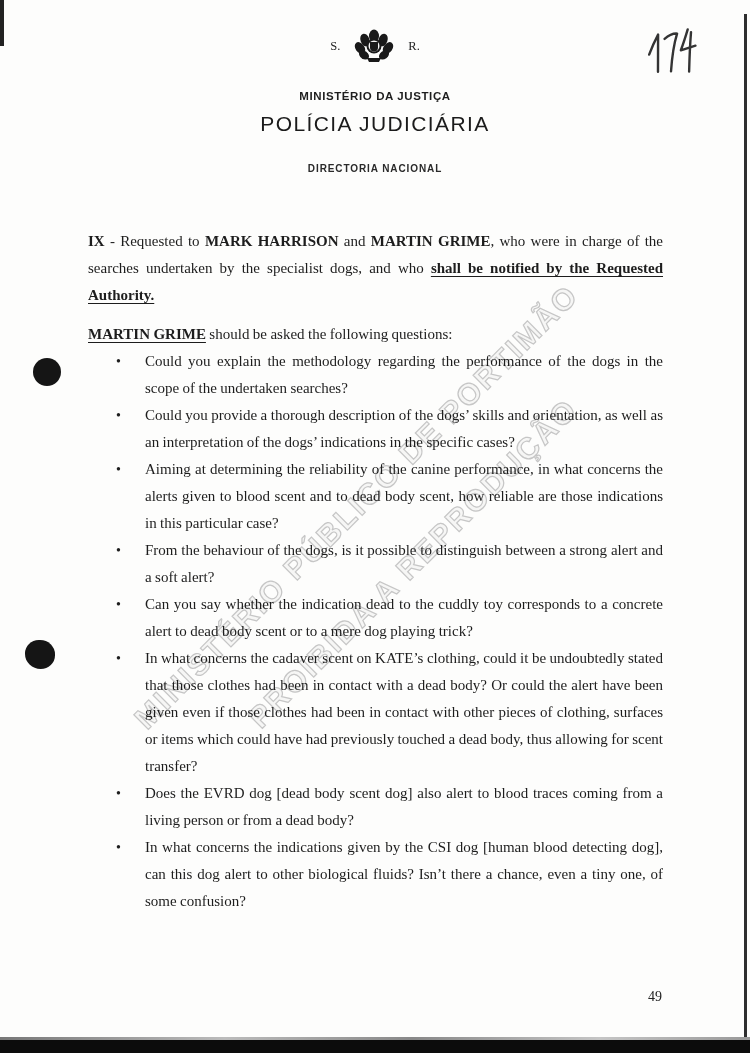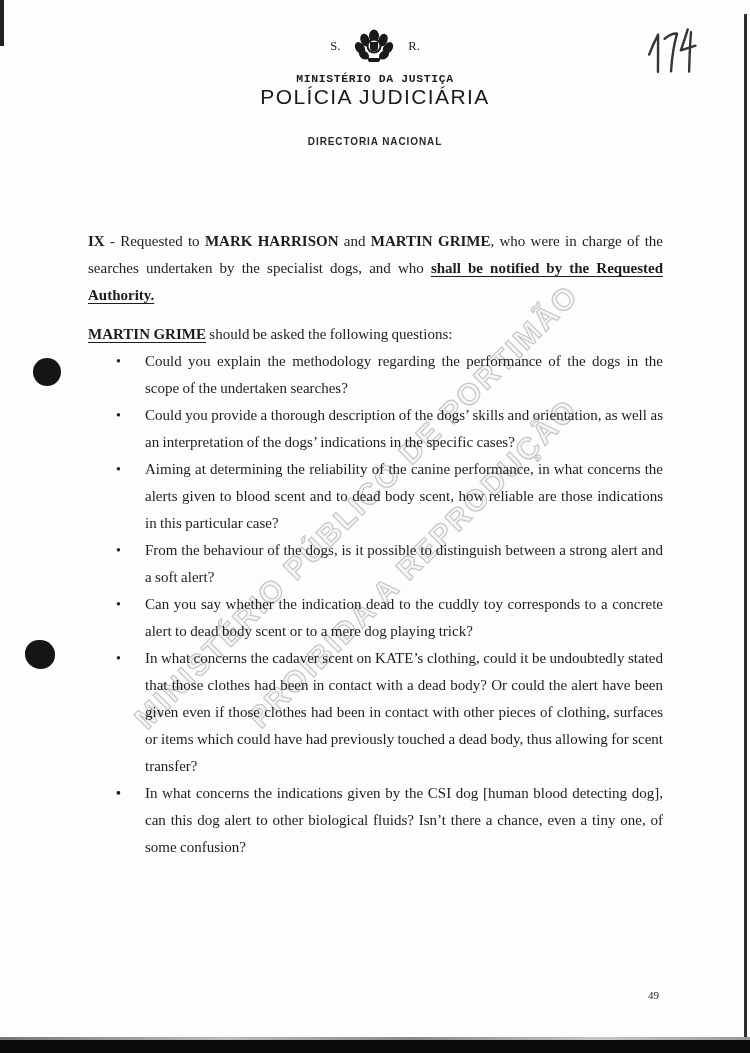--- a/index.html
+++ b/index.html
@@ -23,23 +23,23 @@
   .hole-punch-1 { position:absolute; left:33px; top:358px; width:28px; height:28px;
     background:#151515; border-radius:50%; }
   .hole-punch-2 { position:absolute; left:25px; top:640px; width:30px; height:29px;
     background:#151515; border-radius:48% 52% 50% 55%; }
 
   
   .header { position:absolute; top:28px; left:0; width:100%; text-align:center; z-index:2; }
   .sr-row { display:flex; align-items:center; justify-content:center; gap:11px; height:36px; }
   .sr-initial { font-size:12.5px; color:#232323; }
   .crest { display:inline-block; line-height:0; }
-  .ministry { margin-top:8px; font-family:Liberation Mono, monospace; font-weight:bold;
+  .ministry { margin-top:26px; font-family:Liberation Sans, sans-serif; font-weight:bold;
     font-size:11.5px; letter-spacing:.6px; color:#1e1e1e; }
-  .org { font-family:"Liberation Sans", sans-serif;
+  .org { margin-top:10px; font-family:"Liberation Sans", sans-serif;
     font-size:21px; letter-spacing:1.4px; color:#1b1b1b; }
   .directorate { margin-top:27px; font-family:"Liberation Sans", sans-serif; font-weight:bold;
     font-size:10px; letter-spacing:.9px; color:#2a2a2a; }
 
   
   .handwritten { position:absolute; left:645px; top:24px; transform:rotate(-6deg); z-index:3; }
 
   
   .watermark {
     position:absolute; left:35px; top:185px; width:700px; height:700px;
@@ -56,21 +56,21 @@
   .content { position:absolute; left:88px; top:228px; width:575px; z-index:2;
     font-size:15px; line-height:27px; text-align:justify; word-spacing:-0.3px; }
   .content .b { font-weight:bold; }
   .content .u { text-decoration:underline; text-underline-offset:3px; }
   .para-questions-intro { margin-top:12px; }
   ul.questions { list-style:none; }
   ul.questions li { position:relative; padding-left:57px; }
   .bullet { position:absolute; left:28px; top:0; font-size:14px; }
 
   
-  .page-number { position:absolute; left:648px; top:989px; font-size:11px; color:#222; z-index:2;text-align:center; }
+  .page-number { position:absolute; left:648px; top:989px; font-size:14px; color:#222; z-index:2;text-align:center; }
 </style>
 </head>
 <body>
 
 <div class="page">
 
   <div class="edge-topleft"></div>
   <div class="edge-right"></div>
   <div class="edge-bottom-smear"></div>
   <div class="edge-bottom"></div>
@@ -145,20 +145,21 @@
       <li>
         <span class="bullet">•</span>
         <span>Can you say whether the indication dead to the cuddly toy corresponds to a concrete alert to dead body scent or to a mere dog playing trick?</span>
       </li>
       <li>
         <span class="bullet">•</span>
         <span>In what concerns the cadaver scent on KATE’s clothing, could it be undoubtedly stated that those clothes had been in contact with a dead body? Or could the alert have been given even if those clothes had been in contact with other pieces of clothing, surfaces or items which could have had previously touched a dead body, thus allowing for scent transfer?</span>
       </li>
       <li>
         <span class="bullet">•</span>
+        <span>Does the EVRD dog [dead body scent dog] also alert to blood traces coming from a living person or from a dead body?</span>
       </li>
       <li>
         <span class="bullet">•</span>
         <span>In what concerns the indications given by the CSI dog [human blood detecting dog], can this dog alert to other biological fluids? Isn’t there a chance, even a tiny one, of some confusion?</span>
       </li>
     </ul>
   </div>
 
   <div class="page-number">49</div>
 

